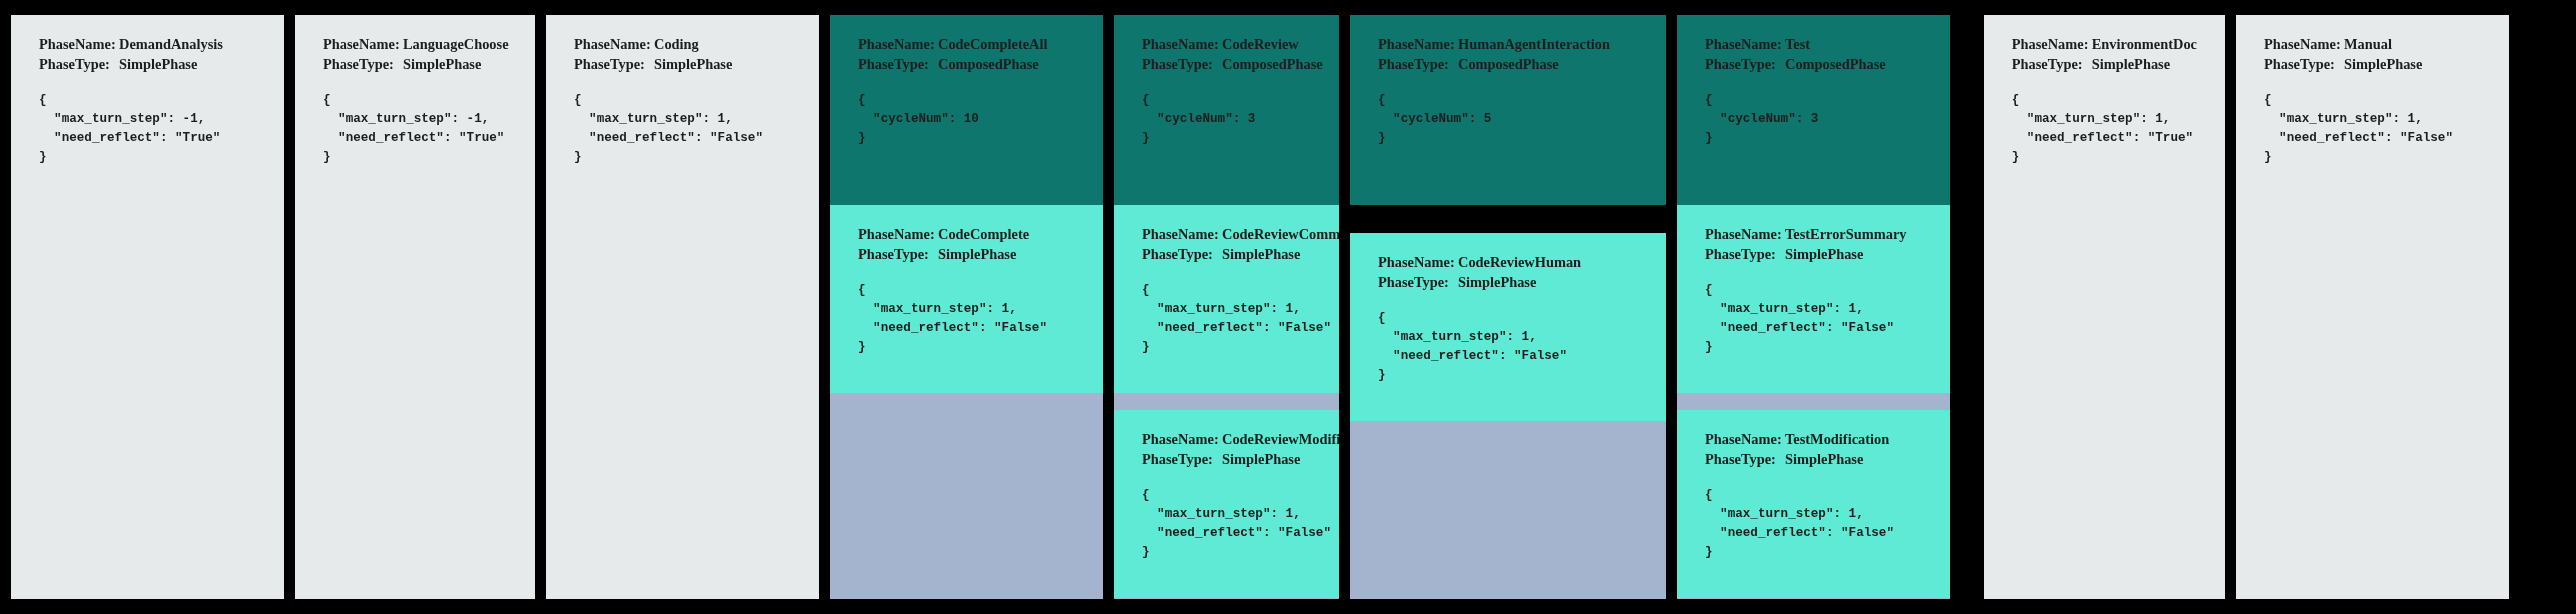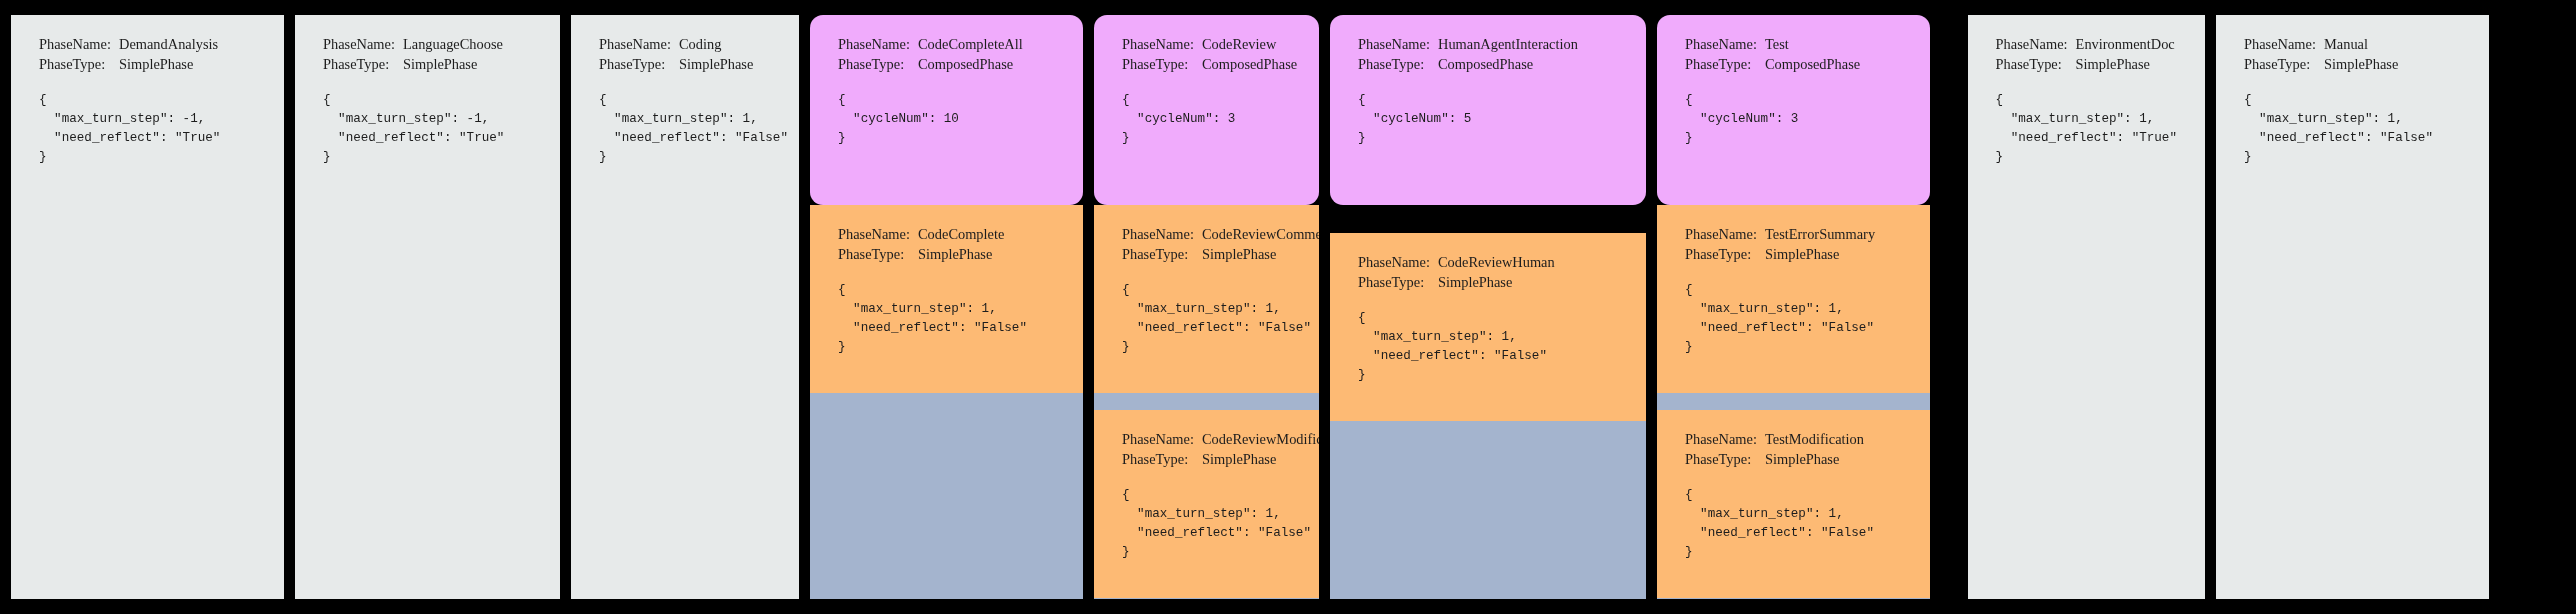--- a/index.html
+++ b/index.html
@@ -26,37 +26,38 @@
   }
 
   .panel {
     position: relative;
     height: 100%;
     display: flex;
     flex-direction: column;
     box-sizing: border-box;
     overflow: hidden;
     flex: 0 0 auto;
+    font-weight: bold;
   }
 
   
   .gutter {
     flex: 0 0 auto;
     height: 100%;
     background: #000000;
   }
 
   .section {
     box-sizing: border-box;
     position: relative;
     overflow: hidden;
   }
   .sec-simple   { background: #e7eaea; }
-  .sec-composed { background: #f0abfc; border-radius: 13px; }
-  .sec-sub      { background: #fdba74; }
+  .sec-composed { background: #0f766e; }
+  .sec-sub      { background: #5eead4; }
   .sec-filler   { background: #a4b4ce; }
   .sec-gap      { background: #a4b4ce; }
 
   .sec-inner {
     padding: 20.4px 28px 9.3px 28px;
   }
 
   .hdr-row {
     display: block;
     white-space: nowrap;
@@ -95,34 +96,34 @@
           <div class="hdr-row"><span class="hdr-key">PhaseName:</span><span class="hdr-val">DemandAnalysis</span></div>
           <div class="hdr-row"><span class="hdr-key">PhaseType:</span><span class="hdr-val">SimplePhase</span></div>
           <div class="json-block">{
   "max_turn_step": -1,
   "need_reflect": "True"
 }</div>
         </div>
       </div>
     </div>
     <div class="gutter" style="width: 11px;"></div>
-    <div class="panel" style="width: 265px;">
+    <div class="panel" style="width: 240px;">
       <div class="section sec-simple" style="flex: 1 1 auto;">
         <div class="sec-inner">
           <div class="hdr-row"><span class="hdr-key">PhaseName:</span><span class="hdr-val">LanguageChoose</span></div>
           <div class="hdr-row"><span class="hdr-key">PhaseType:</span><span class="hdr-val">SimplePhase</span></div>
           <div class="json-block">{
   "max_turn_step": -1,
   "need_reflect": "True"
 }</div>
         </div>
       </div>
     </div>
     <div class="gutter" style="width: 11px;"></div>
-    <div class="panel" style="width: 228px;">
+    <div class="panel" style="width: 273px;">
       <div class="section sec-simple" style="flex: 1 1 auto;">
         <div class="sec-inner">
           <div class="hdr-row"><span class="hdr-key">PhaseName:</span><span class="hdr-val">Coding</span></div>
           <div class="hdr-row"><span class="hdr-key">PhaseType:</span><span class="hdr-val">SimplePhase</span></div>
           <div class="json-block">{
   "max_turn_step": 1,
   "need_reflect": "False"
 }</div>
         </div>
       </div>

